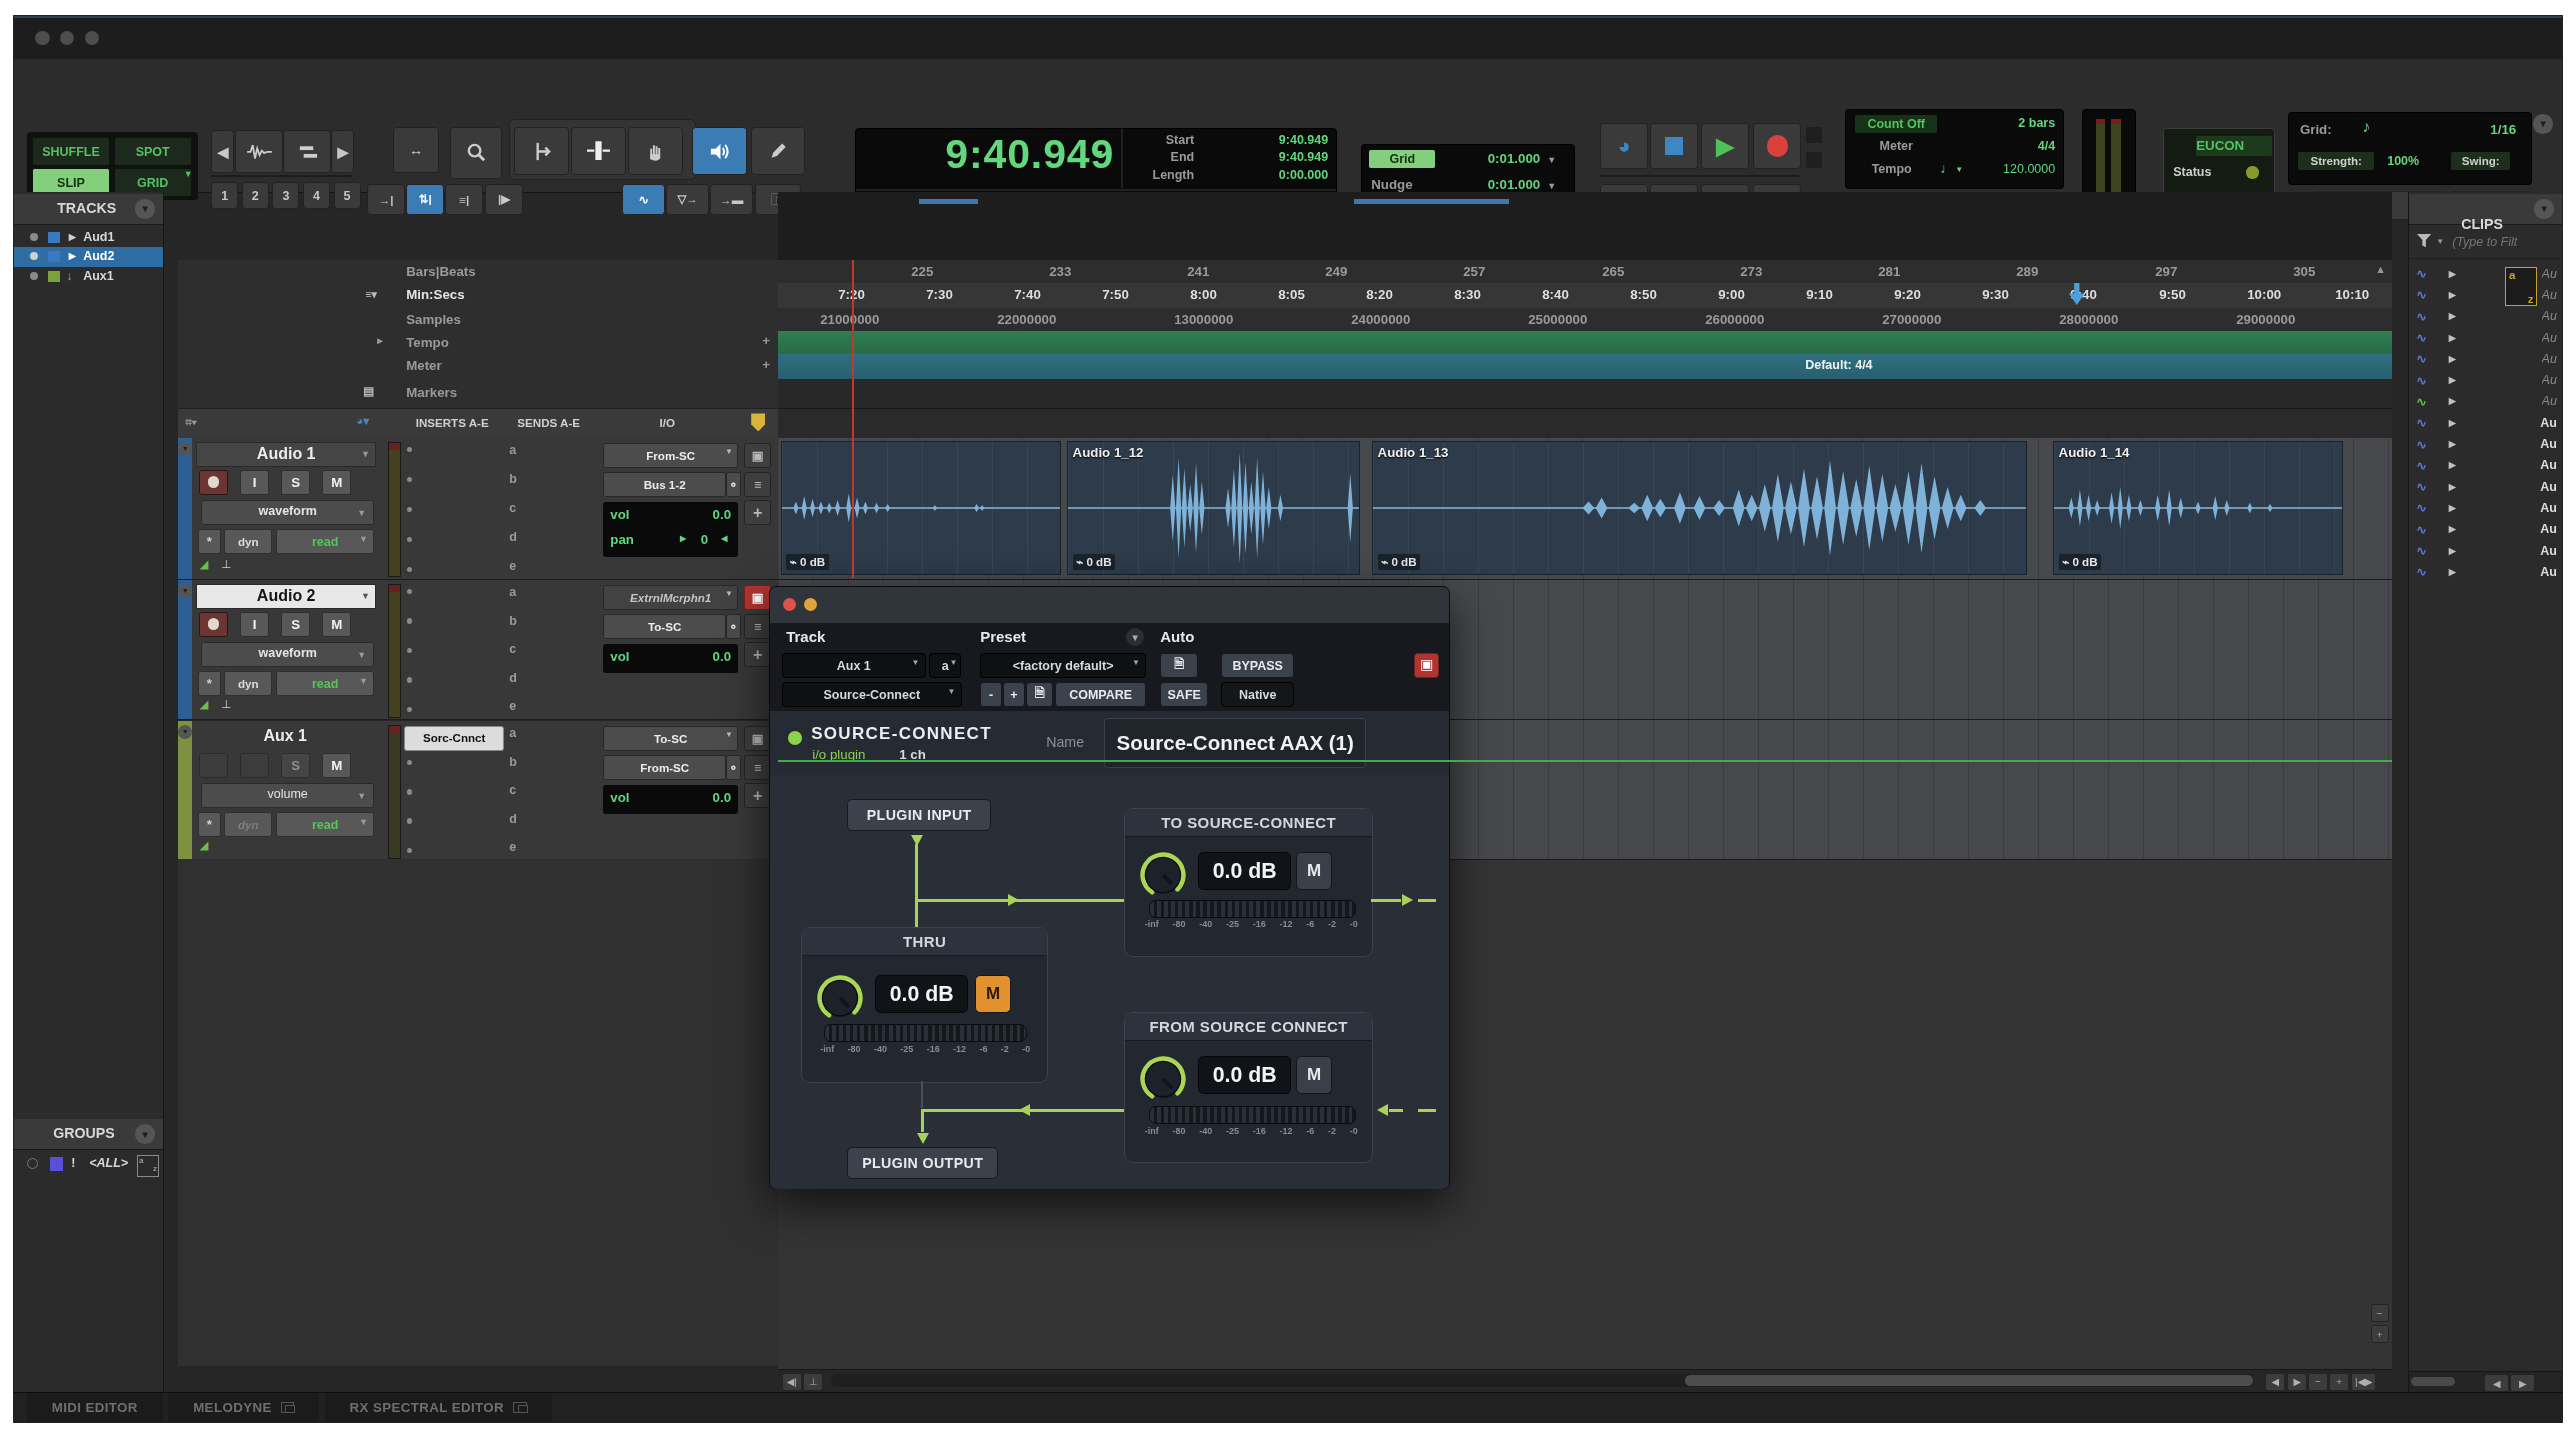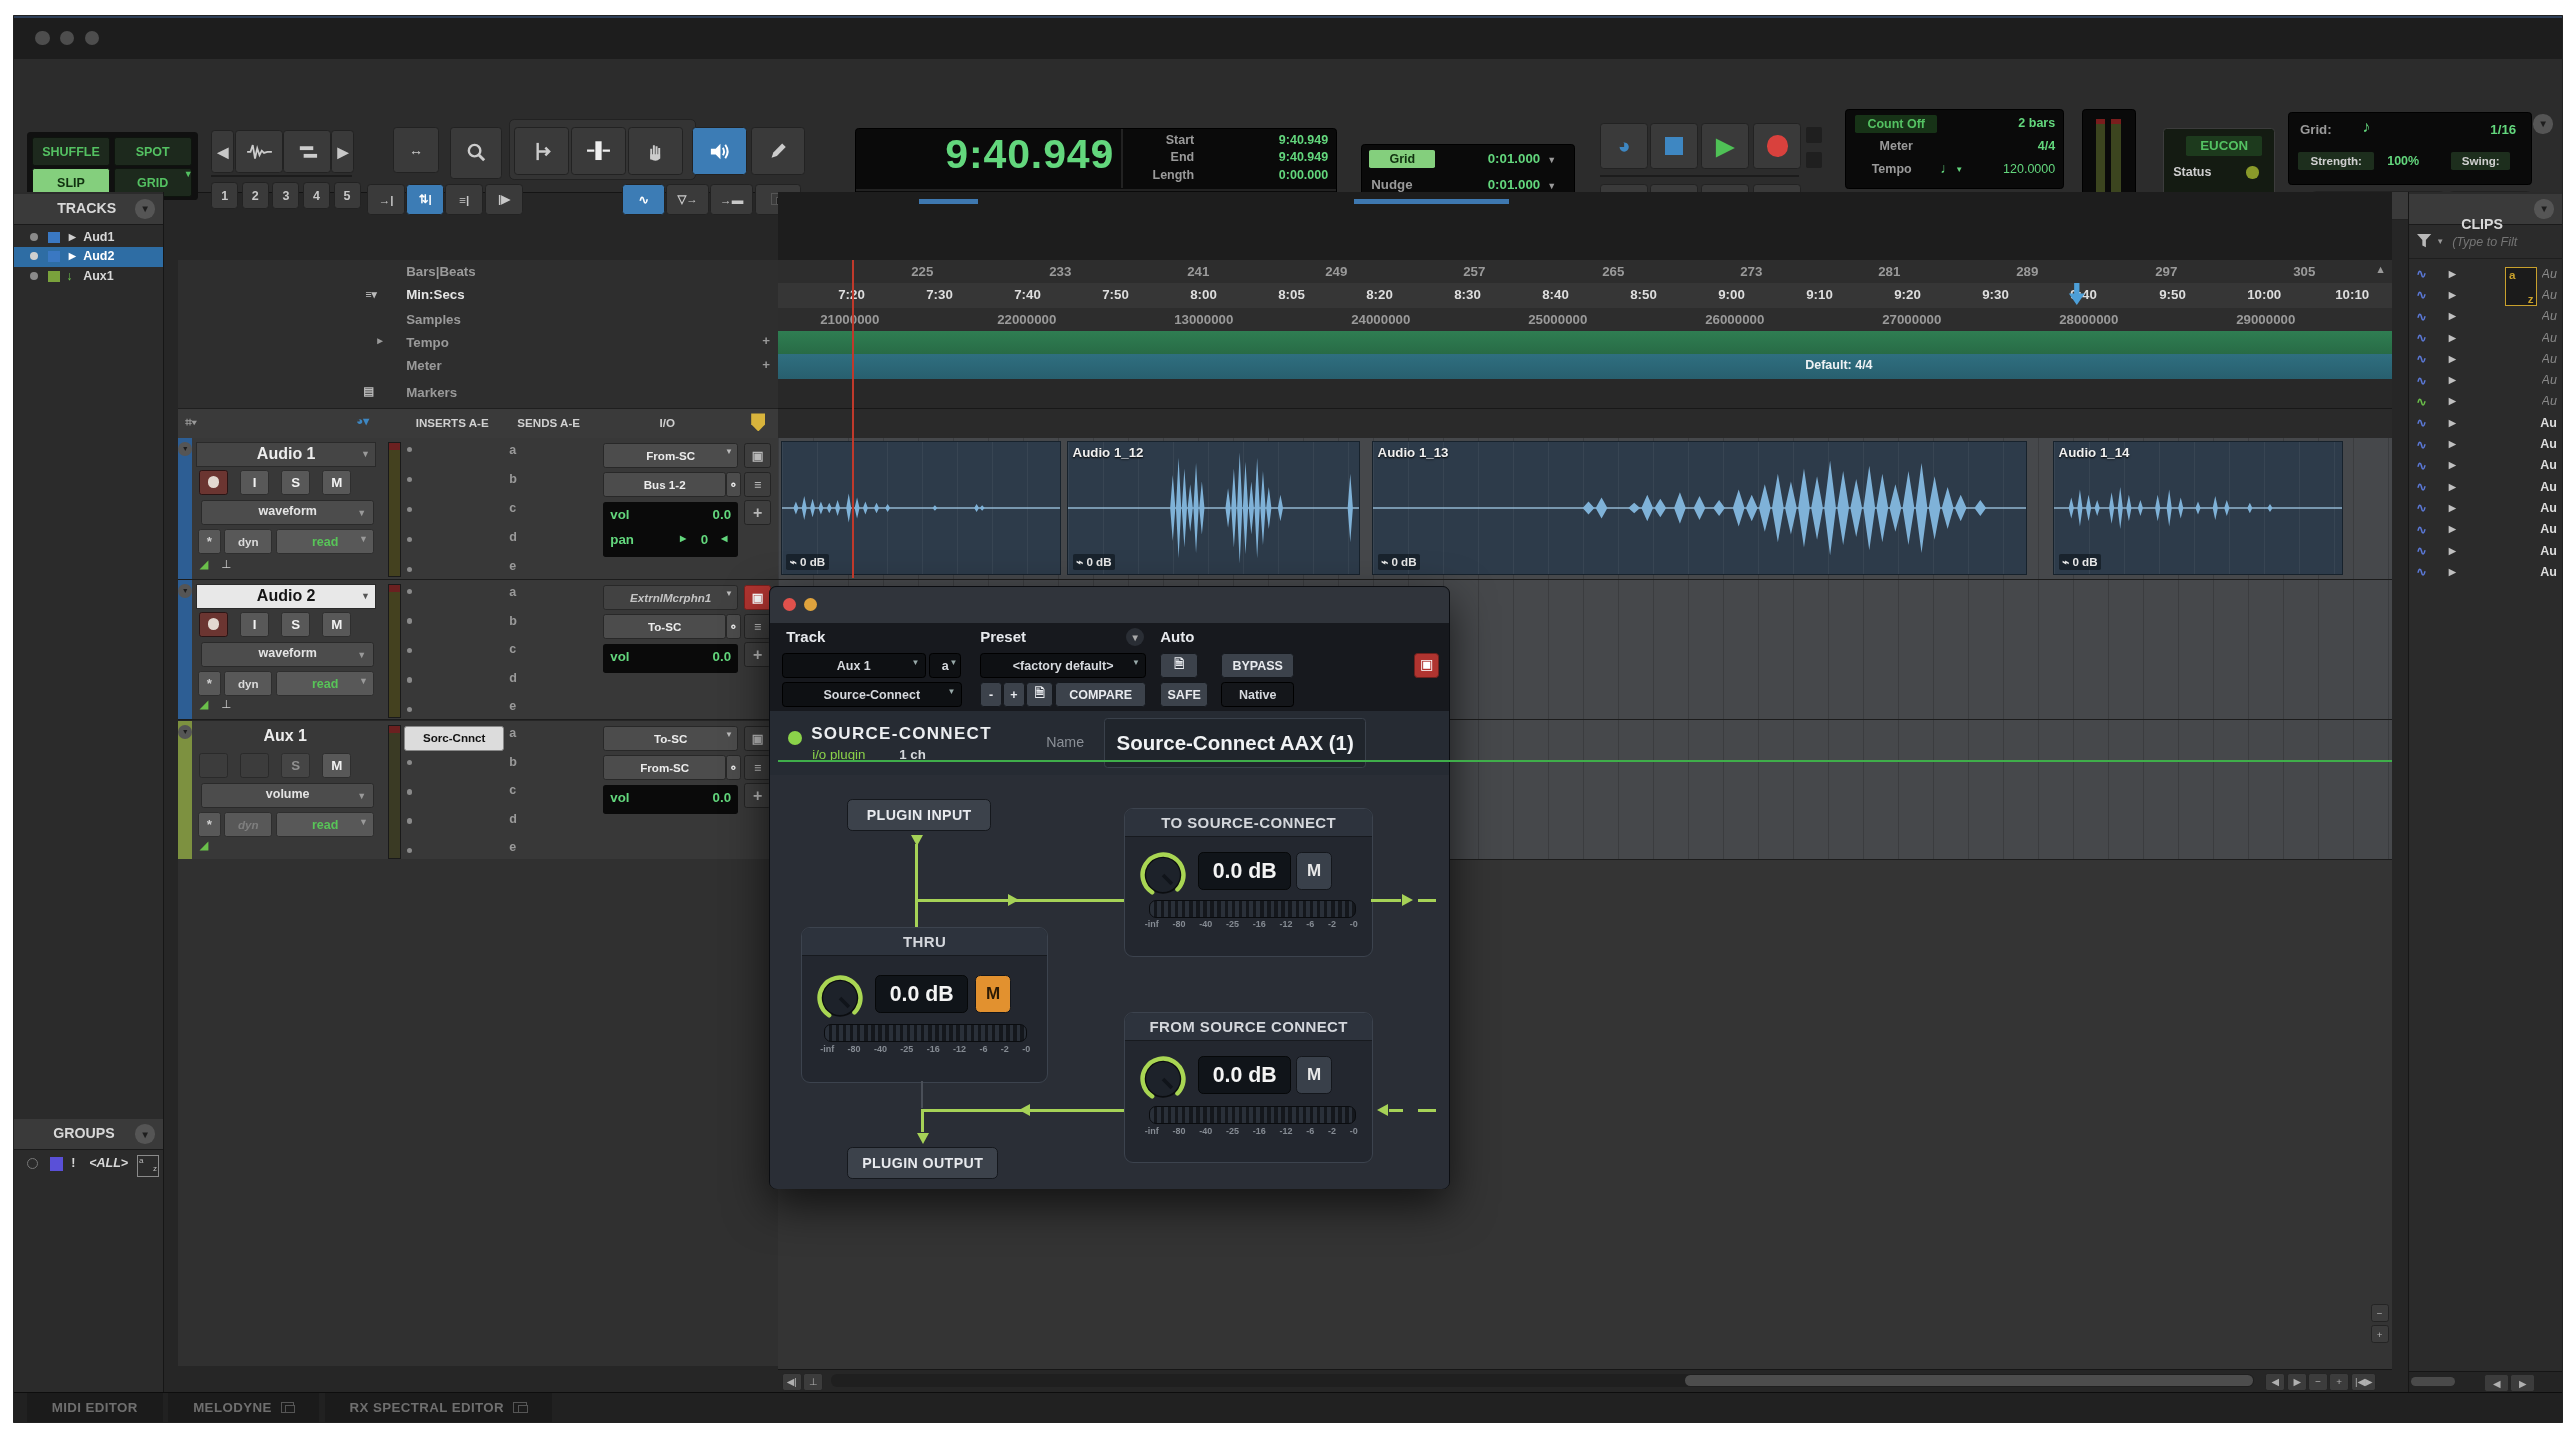--- a/index.html
+++ b/index.html
@@ -219,21 +219,21 @@
     <div class="btn blue abs" style="left:1881px;top:133px;width:44px;height:28.5px;font-size:10.7px">((▲))</div>
     <div class="btn abs" style="left:1931px;top:133px;width:44px;height:28.5px;font-size:11.6px">⇢</div>
     <div class="btn blue abs" style="left:1986px;top:133px;width:44px;height:28.5px;font-size:14.2px">Ψ</div>
 
     <div class="lcd abs" style="left:2068px;top:50px;width:52px;height:112px">
       <div class="abs" style="left:12.5px;top:9px;width:9.8px;height:93px;background:linear-gradient(#7a1d1d 0 5.3px,#3c451f 5.3px 100%)"></div>
       <div class="abs" style="left:27.6px;top:9px;width:9.8px;height:93px;background:linear-gradient(#7a1d1d 0 5.3px,#3c451f 5.3px 100%)"></div>
     </div>
 
     <div class="abs" style="left:2149px;top:69px;width:110px;height:66px;background:#141b12;border:1.8px solid #3c3c3c;border-radius:3.6px">
-      <span class="abs" style="left:22px;top:7.1px;width:76px;height:19.6px;background:#1d3a1d;border-radius:1.8px;color:#54c162;font-weight:700;font-size:13.3px;text-align:center;line-height:19.6px">EUCON</span>
+      <span class="abs" style="left:32px;top:7.1px;width:76px;height:19.6px;background:#1d3a1d;border-radius:1.8px;color:#54c162;font-weight:700;font-size:13.3px;line-height:19.6px">EUCON</span>
       <span class="abs" style="left:9px;top:36px;color:#cfcfcf;font-weight:700;font-size:12.5px">Status</span>
       <span class="abs" style="left:82px;top:37px;width:12.5px;height:12.5px;border-radius:50%;background:#8a9a2a"></span>
     </div>
 
     <div class="lcd abs" style="left:2274px;top:53px;width:242px;height:71px">
       <span class="abs lab" style="left:10.7px;top:9px;font-size:13.3px">Grid:</span>
       <span class="abs grn" style="left:73px;top:5.3px;font-size:16px">♪</span>
       <span class="abs grn" style="left:142px;top:9px;width:85px;text-align:right;font-weight:700;font-size:13.3px">1/16</span>
       <span class="abs" style="left:9px;top:39px;width:76px;height:18px;background:#1d2e1d;border-radius:1.8px;color:#cfcfcf;font-weight:700;font-size:11.6px;text-align:center;line-height:18px">Strength:</span>
       <span class="abs grn" style="left:98px;top:41px;font-weight:700;font-size:12.5px">100%</span>
@@ -422,21 +422,21 @@
 
   <div class="trkrow" style="top:703px;height:139px">
     <div class="colstrip" style="background:#7d9140">
         <span class="circbtn" style="width:14.2px;height:14.2px;margin:3.6px 0 0 0;font-size:7.1px">▼</span>
       </div>
     <div class="abs" style="left:18px;top:3.6px;width:178px;height:23px;color:#ececec;font-weight:700;font-size:16px;text-align:center;line-height:21.3px"><span>Aux 1</span></div>
     <div class="abs" style="left:21.3px;top:32px;width:27px;height:23px;background:#3c3c3c;border:0.9px solid #2a2a2a;border-radius:2.7px"></div>
     <div class="abs" style="left:62px;top:32px;width:27px;height:23px;background:#3c3c3c;border:0.9px solid #2a2a2a;border-radius:2.7px"></div>
     <div class="smbtn" style="left:103px;top:32px;width:27px;background:#454545;color:#909090">S</div>
     <div class="smbtn" style="left:144px;top:32px;width:27px">M</div>
-    <div class="abs" style="left:23px;top:62px;width:171px;height:23px;background:#4c4c4c;border:0.9px solid #2a2a2a;border-radius:2.7px;color:#e4e4e4;font-weight:700;font-size:12.5px;text-align:center;line-height:21.3px"><span>volume</span><span class="abs" style="right:7.1px;top:1.8px;font-size:9px;color:#9a9a9a">▼</span></div>
+    <div class="abs" style="left:23px;top:62px;width:171px;height:23px;background:#4c4c4c;border:0.9px solid #2a2a2a;border-radius:2.7px;color:#e4e4e4;font-weight:400;font-size:12.5px;text-align:center;line-height:21.3px"><span>volume</span><span class="abs" style="right:7.1px;top:1.8px;font-size:9px;color:#9a9a9a">▼</span></div>
     <div class="smbtn" style="left:19.6px;top:91px;width:21.3px;color:#cfcfcf">*</div>
     <div class="smbtn" style="left:46px;top:91px;width:46px;font-size:11.6px;color:#7f7f7f;font-style:italic">dyn</div>
     <div class="smbtn" style="left:98px;top:91px;width:96px;color:#58c458;font-size:12.5px">
         <span>read</span>
         <span class="abs" style="right:5.3px;top:3.6px;font-size:9px;color:#9a9a9a">▼</span>
       </div>
     <span class="abs" style="left:21.3px;top:117px;color:#6abf4a;font-size:11.6px">◢</span>
     <div class="abs" style="left:210px;top:3.6px;width:10.7px;height:132px;background:linear-gradient(#6b2020 0 7.1px,#3a3a24 7.1px 100%);border:0.9px solid #1a1a1a"></div>
     <div class="abs" style="left:226px;top:5.3px;width:98px;height:23px;background:#dcdcdc;border:0.9px solid #888;border-radius:2.7px;color:#121212;font-weight:700;font-size:11.6px;text-align:center;line-height:21.3px">Sorc-Cnnct</div>
     <div class="abs" style="left:229px;top:39px;height:93px;display:flex;flex-direction:column;justify-content:space-between">

